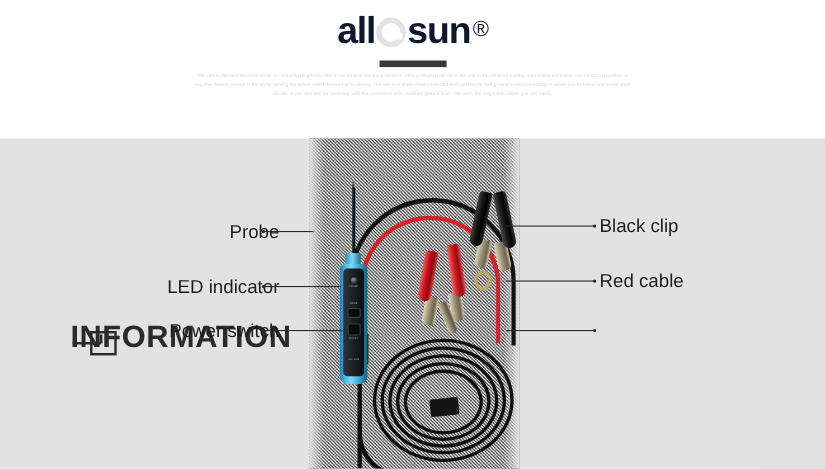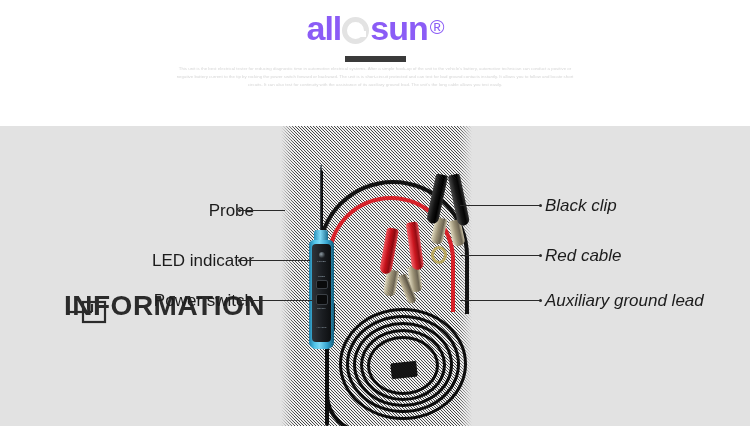--- a/index.html
+++ b/index.html
@@ -13,21 +13,21 @@
 
   
   #header-band {
     position:absolute; left:0; top:0; width:750px; height:126px;
     background:#ffffff;
   }
   #brand-logo {
     position:absolute; left:0; top:8px; width:750px;
     text-align:center;
     font-size:34px; font-weight:bold; letter-spacing:-1px;
-    color:#8b5cf6;
+    color:#0f172a;
     line-height:38px;
     user-select:none;
   }
   #brand-logo .sun-o {
     display:inline-block; position:relative;
     width:27px; height:27px; border-radius:50%;
     border:5px solid #e3e3e3; vertical-align:-4px;
     margin:0 1px;
   }
   #brand-logo .sun-o::after {
@@ -76,21 +76,21 @@
     position:absolute; left:64px; top:164px;
     font-size:28px; font-weight:bold; color:#2b2b2b; letter-spacing:.5px;
   }
   #information-icon {
     position:absolute; left:62px; top:173px; width:50px; height:26px;
   }
 
   
   .callout { position:absolute; font-size:17px; color:#1c1c1c; white-space:nowrap; }
   .callout.left  { text-align:right; }
-  .callout.right { text-align:left;font-style:italic;  }
+  .callout.right { text-align:left;  }
 
   .leader { position:absolute; height:1px; background:#2a2a2a; }
   .dot    { position:absolute; width:3px; height:3px; border-radius:50%; background:#2a2a2a; }
 
   
   .art { position:absolute; }
 
   
   #tester-body {
     left:28px; top:114px; width:25px; height:109px;
@@ -294,17 +294,16 @@
   <div class="dot" style="left:238px; top:173px;"></div>
 
   <div class="callout right" style="left:545px; top:70px;">Black clip</div>
   <div class="leader" style="left:460px; top:79px; width:80px;"></div>
   <div class="dot" style="left:539px; top:78px;"></div>
 
   <div class="callout right" style="left:545px; top:120px;">Red cable</div>
   <div class="leader" style="left:460px; top:129px; width:80px;"></div>
   <div class="dot" style="left:539px; top:128px;"></div>
 
-  <div class="callout right" style="left:545px; top:165px;">Auxiliary ground lead</div>
   <div class="leader" style="left:460px; top:174px; width:80px;"></div>
   <div class="dot" style="left:539px; top:173px;"></div>
 
 </div>
 
 </body></html>

